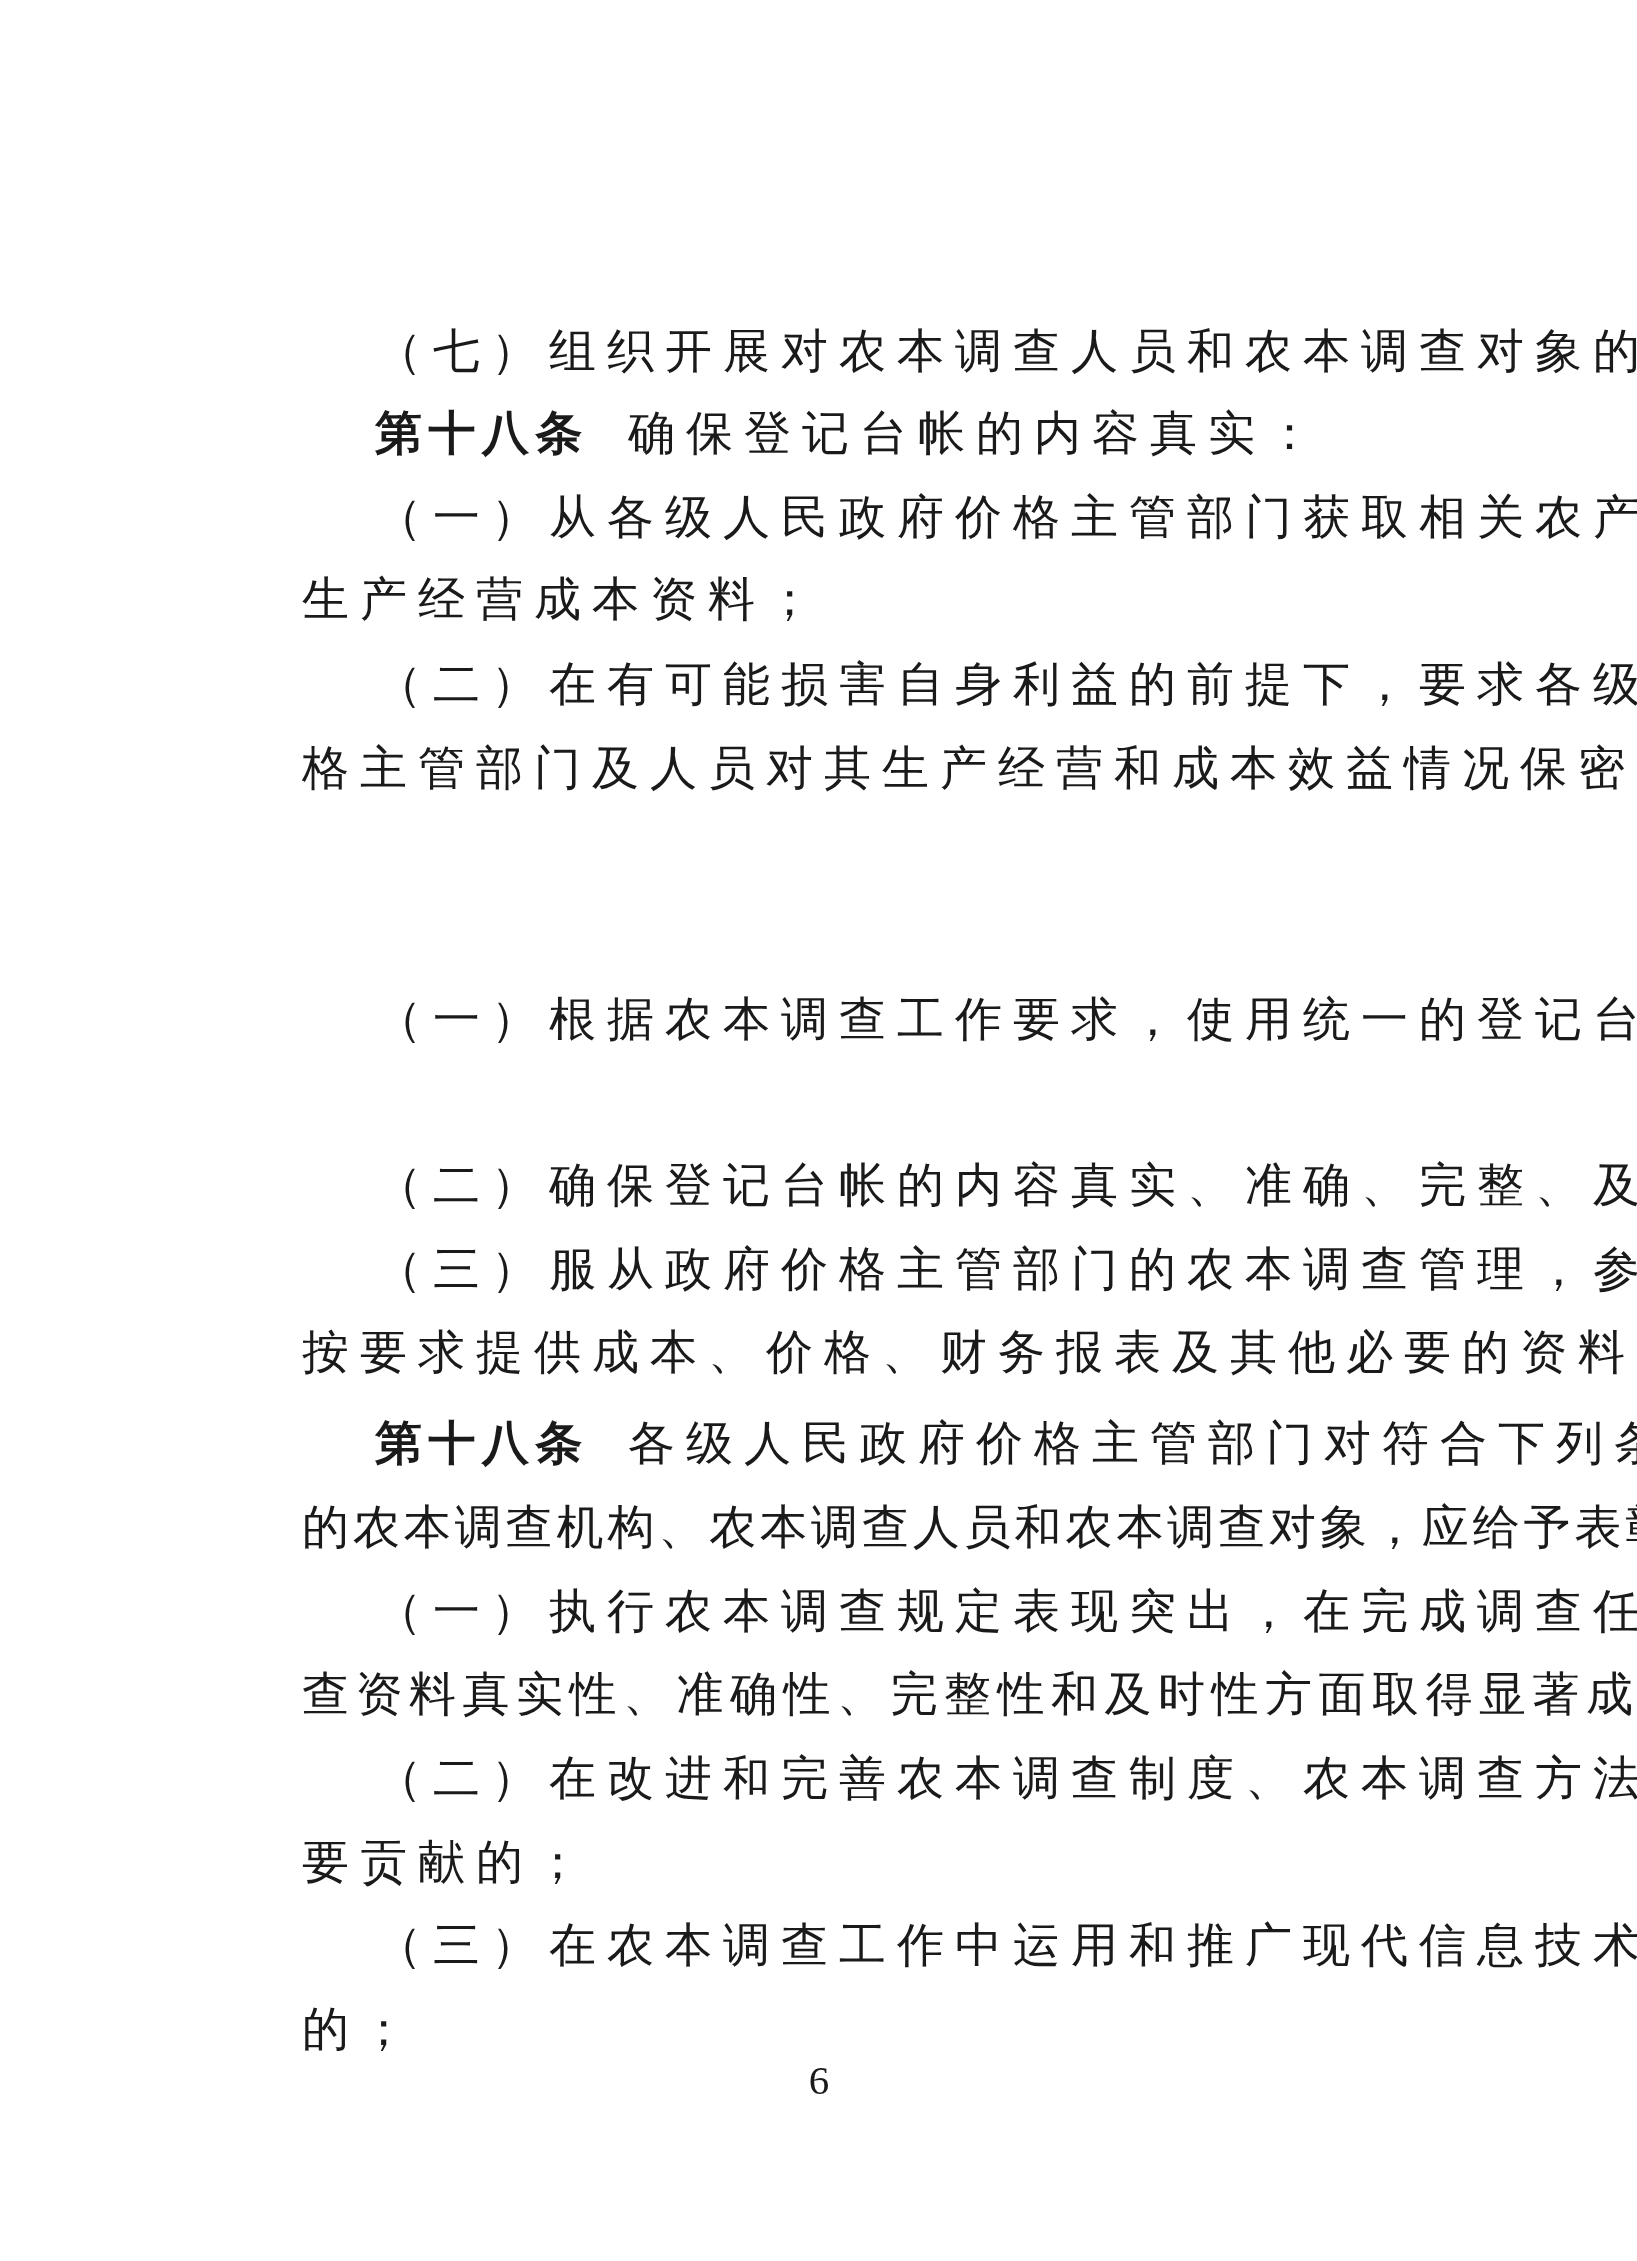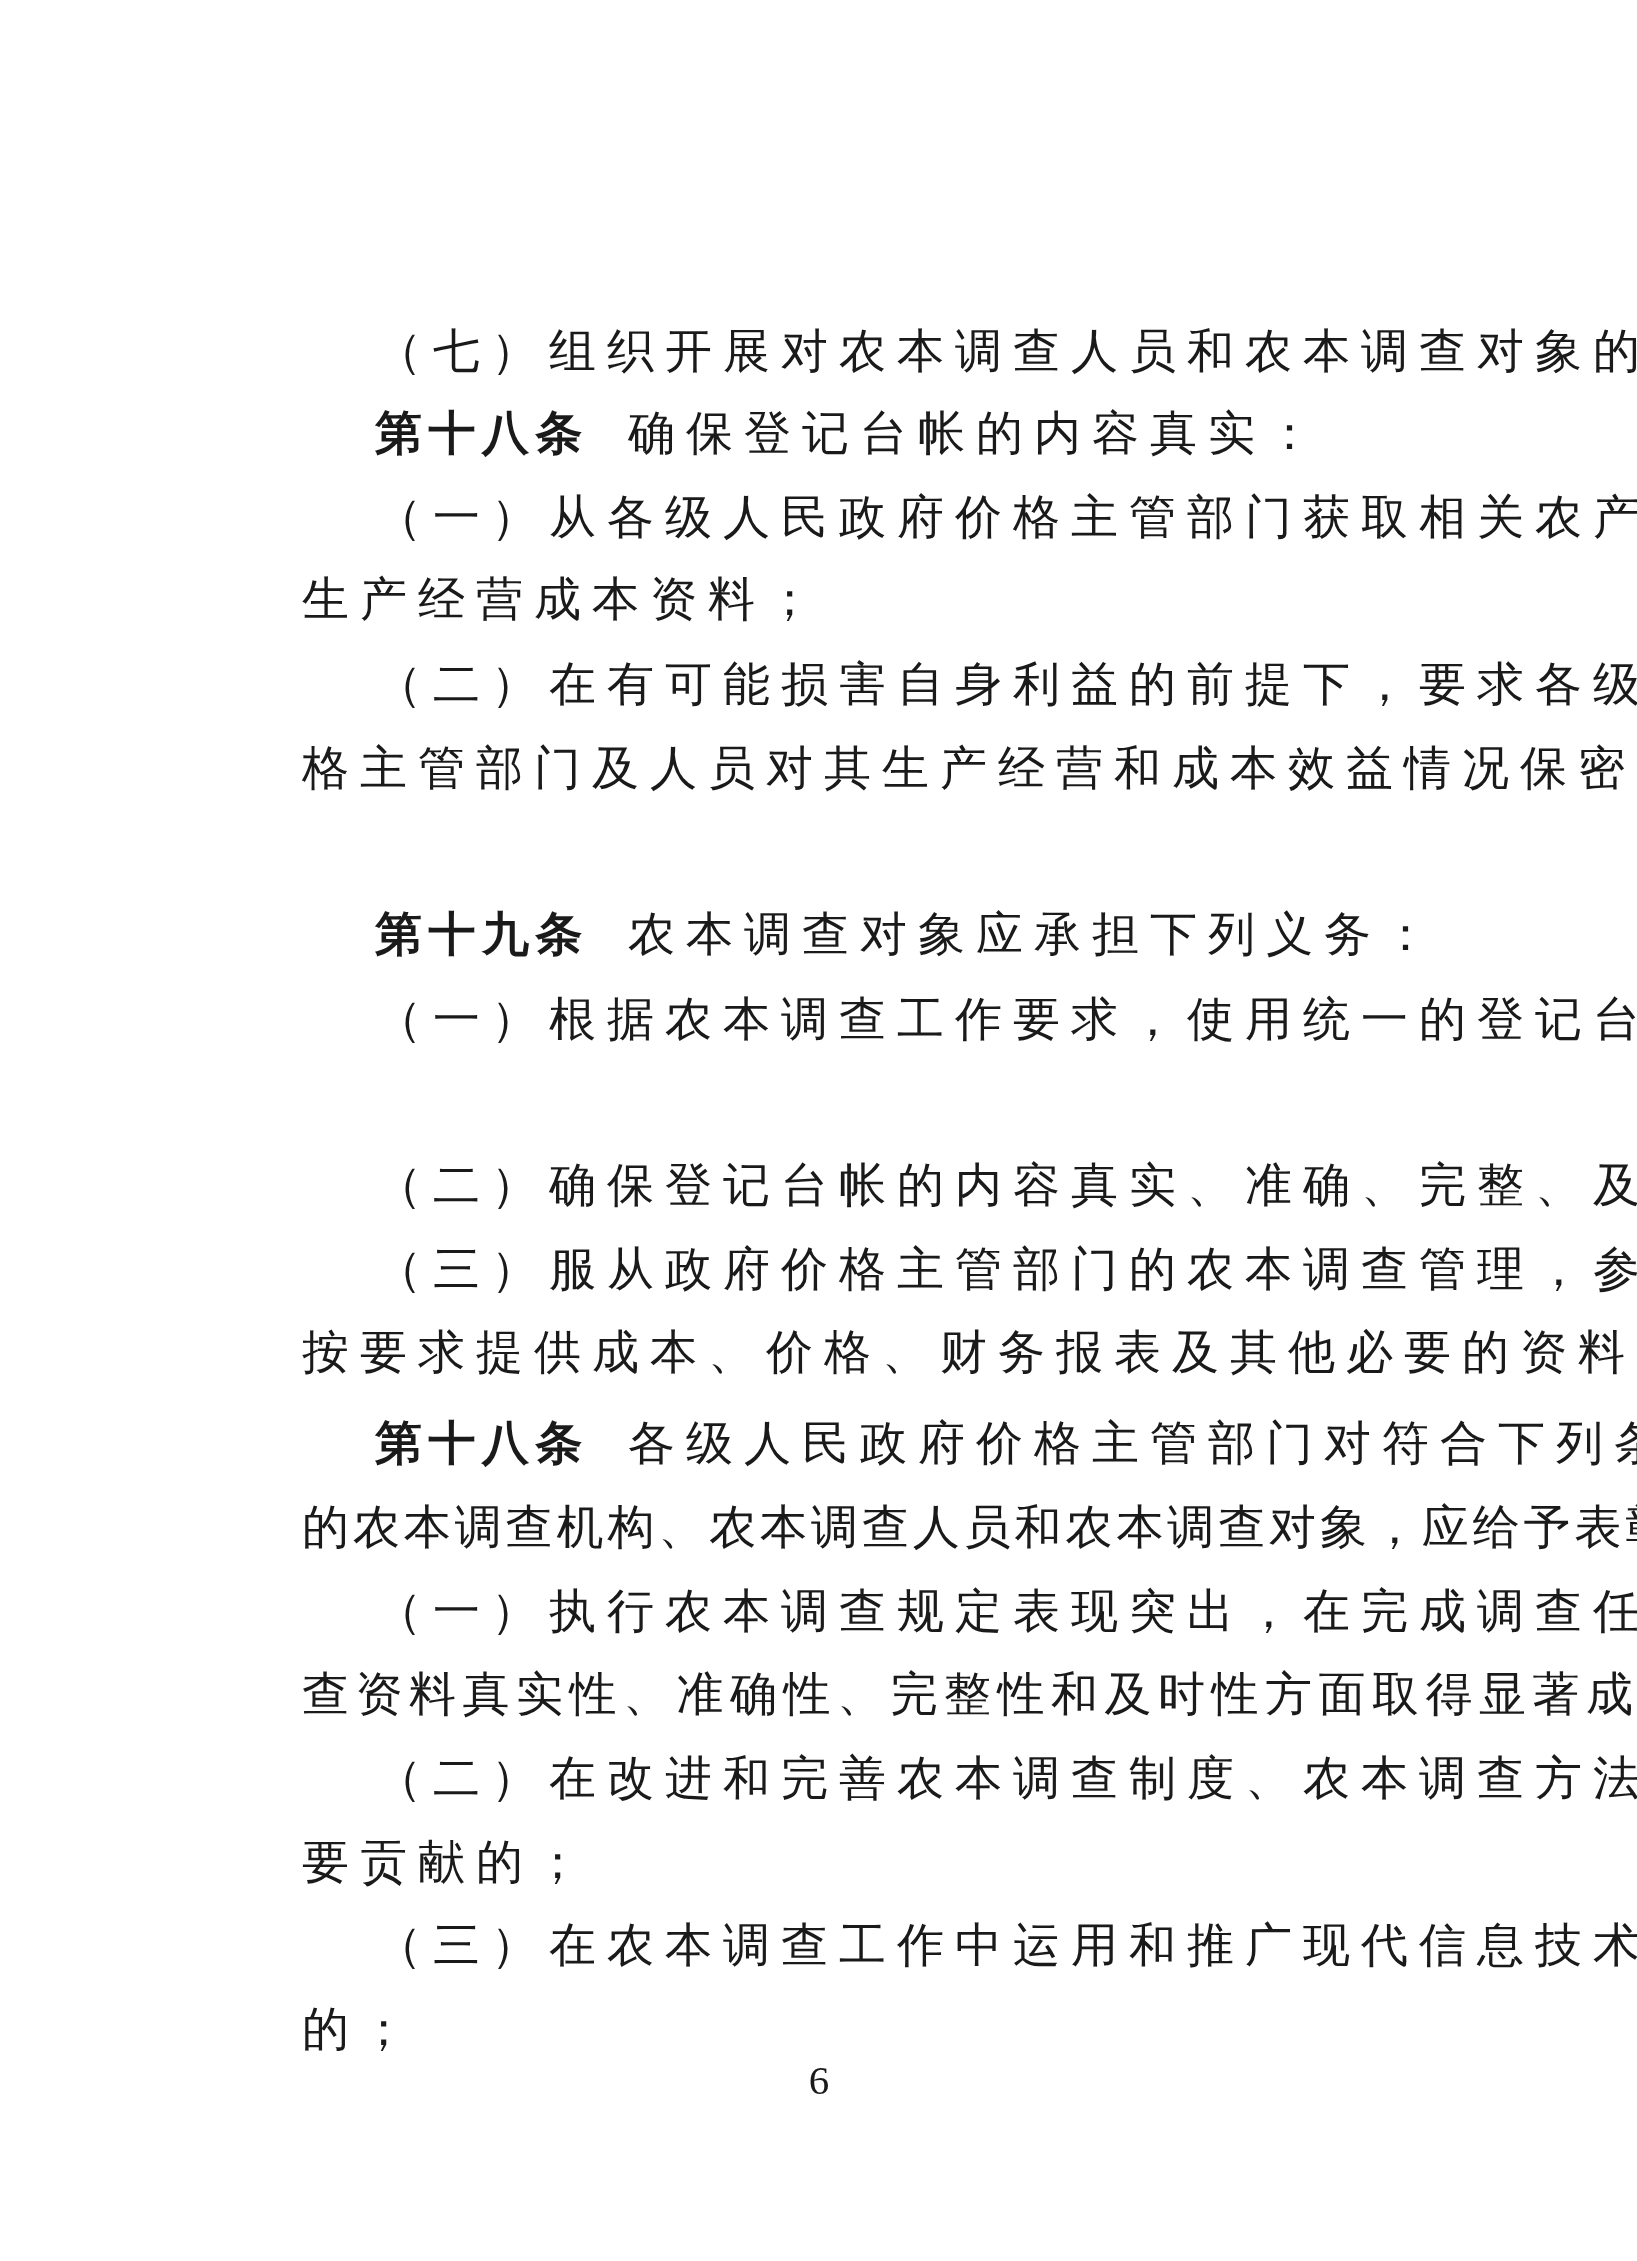--- a/index.html
+++ b/index.html
@@ -32,23 +32,20 @@
 
   <div class="line indent" style="top:409px">
     <span class="bold-head">第十八条</span><span class="sp"></span><span>确保登记台帐的内容真实：</span>
   </div>
 
   <div class="line indent" style="top:493px">（一）从各级人民政府价格主管部门获取相关农产品社会平均</div>
   <div class="line flush" style="top:575px">生产经营成本资料；</div>
   <div class="line indent" style="top:660px">（二）在有可能损害自身利益的前提下，要求各级人民政府价</div>
   <div class="line flush" style="top:744px">格主管部门及人员对其生产经营和成本效益情况保密；</div>
 
-  <div class="line indent" style="top:910px">
-    <span class="bold-head">第十九条</span><span class="sp"></span><span>农本调查对象应承担下列义务：</span>
-  </div>
 
   <div class="line indent" style="top:995px">（一）根据农本调查工作要求，使用统一的登记台帐，遵守农</div>
   <div class="line indent" style="top:1161px">（二）确保登记台帐的内容真实、准确、完整、及时；</div>
   <div class="line indent" style="top:1245px">（三）服从政府价格主管部门的农本调查管理，参加业务培训，</div>
   <div class="line flush" style="top:1328px">按要求提供成本、价格、财务报表及其他必要的资料。</div>
 
   <div class="line indent" style="top:1419px">
     <span class="bold-head">第十八条</span><span class="sp"></span><span>各级人民政府价格主管部门对符合下列条件之一</span>
   </div>
 

